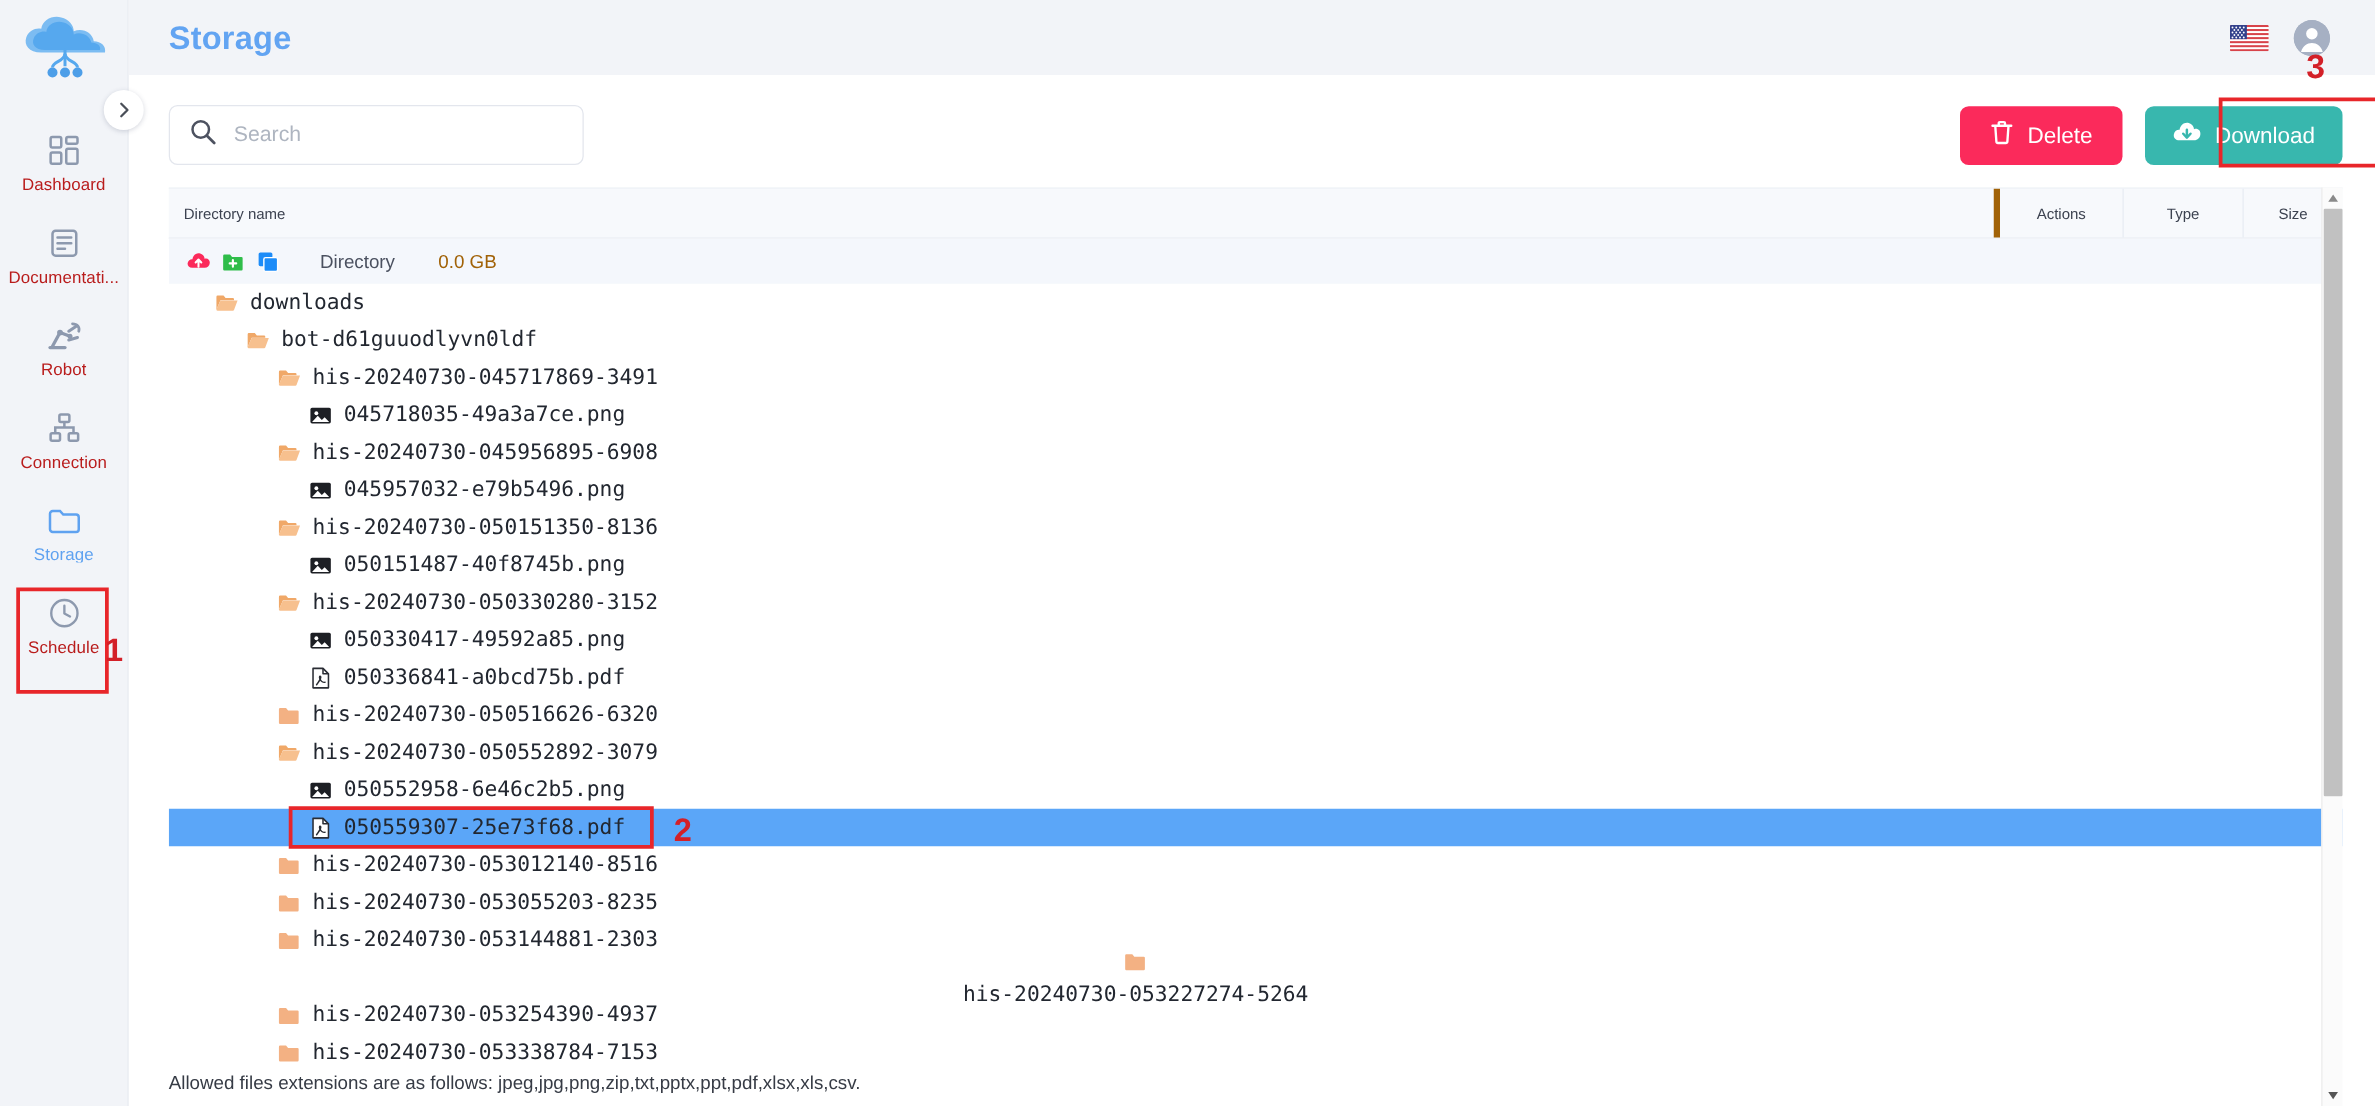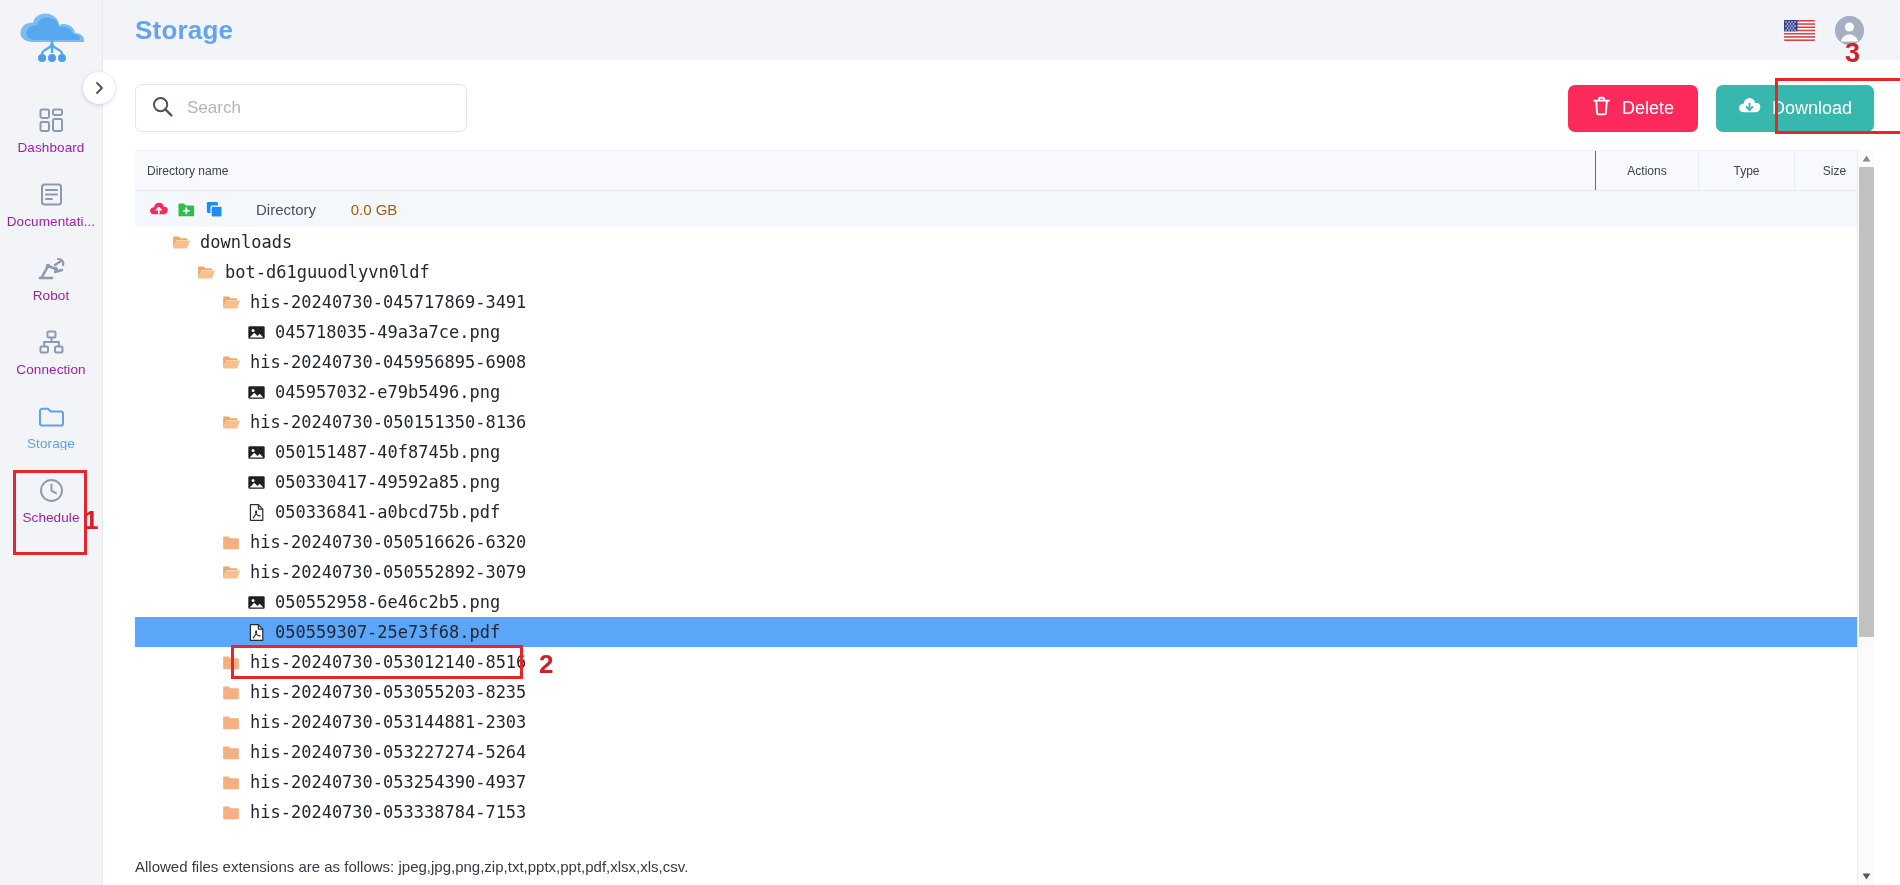--- a/index.html
+++ b/index.html
@@ -33,21 +33,21 @@
   .collapse-btn svg { display:block; }
 
   .nav { margin-top: 22px; width: 100%; display:flex; flex-direction:column; align-items:center; }
   .nav-item {
     width: 100%; height: 74px;
     display:flex; flex-direction:column; align-items:center; justify-content:center;
     gap: 7px; cursor: pointer; position: relative;
   }
   .nav-icon { height: 26px; display:flex; align-items:center; justify-content:center; }
   .nav-label {
-    font-size: 13.5px; color: #a21caf; letter-spacing: .1px; line-height: 1;
+    font-size: 13.5px; color: #b91c1c; letter-spacing: .1px; line-height: 1;
     max-width: 92px; text-align:center; white-space: nowrap; overflow: hidden; text-overflow: ellipsis;
   }
   .nav-item.active .nav-label { color: #5fa2f0; }
 
   
   .annot-box {
     position: absolute; border: 3px solid #e8262a; pointer-events: none; z-index: 40;
   }
   .annot-num {
     position: absolute; color: #d32028; font-weight: bold;
@@ -101,21 +101,21 @@
     flex: 1 1 auto; min-height: 0; display:flex; flex-direction:column;
     margin-top: 16px; position: relative;
   }
   .table-head {
     display: flex; align-items: center; height: 41px; flex: 0 0 41px;
     background: #f7f9fc; border-bottom: 1px solid #e7ebf2; border-top: 1px solid #eef1f6;
     font-size: 12px; color: #3c4250;
     padding-left: 12px;
   }
   .th-name { flex: 1 1 auto; }
-  .th-actions { width: 103px; text-align: center; border-left: 1px solid #a16207; height:100%; display:flex; align-items:center; justify-content:center;}
+  .th-actions { width: 103px; text-align: center; border-left: 5px solid #a16207; height:100%; display:flex; align-items:center; justify-content:center;}
   .th-type   { width: 96px;  text-align: center; border-left: 1px solid #e7ebf2; height:100%; display:flex; align-items:center; justify-content:center;}
   .th-size   { width: 80px;  text-align: center; border-left: 1px solid #e7ebf2; height:100%; display:flex; align-items:center; justify-content:center;}
 
   .table-body { flex: 1 1 auto; overflow: hidden; position: relative; background:#ffffff; }
 
   .row {
     display: flex; align-items: center; height: 30px;
     font-size: 17px; color: #222730;
     font-family: "DejaVu Sans Mono", monospace;
     position: relative;
@@ -467,20 +467,32 @@
                   <circle cx="6.4" cy="8.0" r="1.6" fill="#ffffff"></circle>
                   <path d="M2.8 15.3 L7.6 10.2 L11.0 13.6 L13.4 11.4 L17.2 15.3 Z" fill="#ffffff"></path>
                 </svg>
                 <span class="row-label">050151487-40f8745b.png</span>
               </div>
               <div class="row-actions"></div>
               <div class="row-type"></div>
               <div class="row-size"></div>
             </div>
             <div class="row">
+              <div class="row-name" style="padding-left: 87px;">
+                <svg class="ico" viewBox="0 0 20 20">
+                  <path d="M1.2 15.6 V4.6 A1 1 0 0 1 2.2 3.6 H7.2 L8.9 5.6 H15 A1 1 0 0 1 16 6.6 V7.6 H4.6 L1.2 15.6 Z" fill="#f0a868"></path>
+                  <path d="M4.6 7.8 H19 L16 15.8 A1 1 0 0 1 15.1 16.4 H2.1 A1 1 0 0 1 1.2 15.2 Z" fill="#f7c08e"></path>
+                </svg>
+                <span class="row-label">his-20240730-050330280-3152</span>
+              </div>
+              <div class="row-actions"></div>
+              <div class="row-type"></div>
+              <div class="row-size"></div>
+            </div>
+            <div class="row">
               <div class="row-name" style="padding-left: 112px;">
                 <svg class="ico" viewBox="0 0 20 20">
                   <rect x="1.4" y="3.4" width="17.2" height="13.2" rx="1.4" fill="#1d1f24"></rect>
                   <circle cx="6.4" cy="8.0" r="1.6" fill="#ffffff"></circle>
                   <path d="M2.8 15.3 L7.6 10.2 L11.0 13.6 L13.4 11.4 L17.2 15.3 Z" fill="#ffffff"></path>
                 </svg>
                 <span class="row-label">050330417-49592a85.png</span>
               </div>
               <div class="row-actions"></div>
               <div class="row-type"></div>
@@ -575,21 +587,21 @@
                 <svg class="ico" viewBox="0 0 20 20">
                   <path d="M1.2 16.0 V4.6 A1 1 0 0 1 2.2 3.6 H7.2 L8.9 5.6 H16.8 A1 1 0 0 1 17.8 6.6 V16.0 A1 1 0 0 1 16.8 17.0 H2.2 A1 1 0 0 1 1.2 16.0 Z" fill="#f3b183"></path>
                 </svg>
                 <span class="row-label">his-20240730-053144881-2303</span>
               </div>
               <div class="row-actions"></div>
               <div class="row-type"></div>
               <div class="row-size"></div>
             </div>
             <div class="row">
-              <div class="row-name" style="padding-left: 87px;">
+              <div class="row-name" style="padding-left: 87px; flex-direction: column;">
                 <svg class="ico" viewBox="0 0 20 20">
                   <path d="M1.2 16.0 V4.6 A1 1 0 0 1 2.2 3.6 H7.2 L8.9 5.6 H16.8 A1 1 0 0 1 17.8 6.6 V16.0 A1 1 0 0 1 16.8 17.0 H2.2 A1 1 0 0 1 1.2 16.0 Z" fill="#f3b183"></path>
                 </svg>
                 <span class="row-label">his-20240730-053227274-5264</span>
               </div>
               <div class="row-actions"></div>
               <div class="row-type"></div>
               <div class="row-size"></div>
             </div>
             <div class="row">

